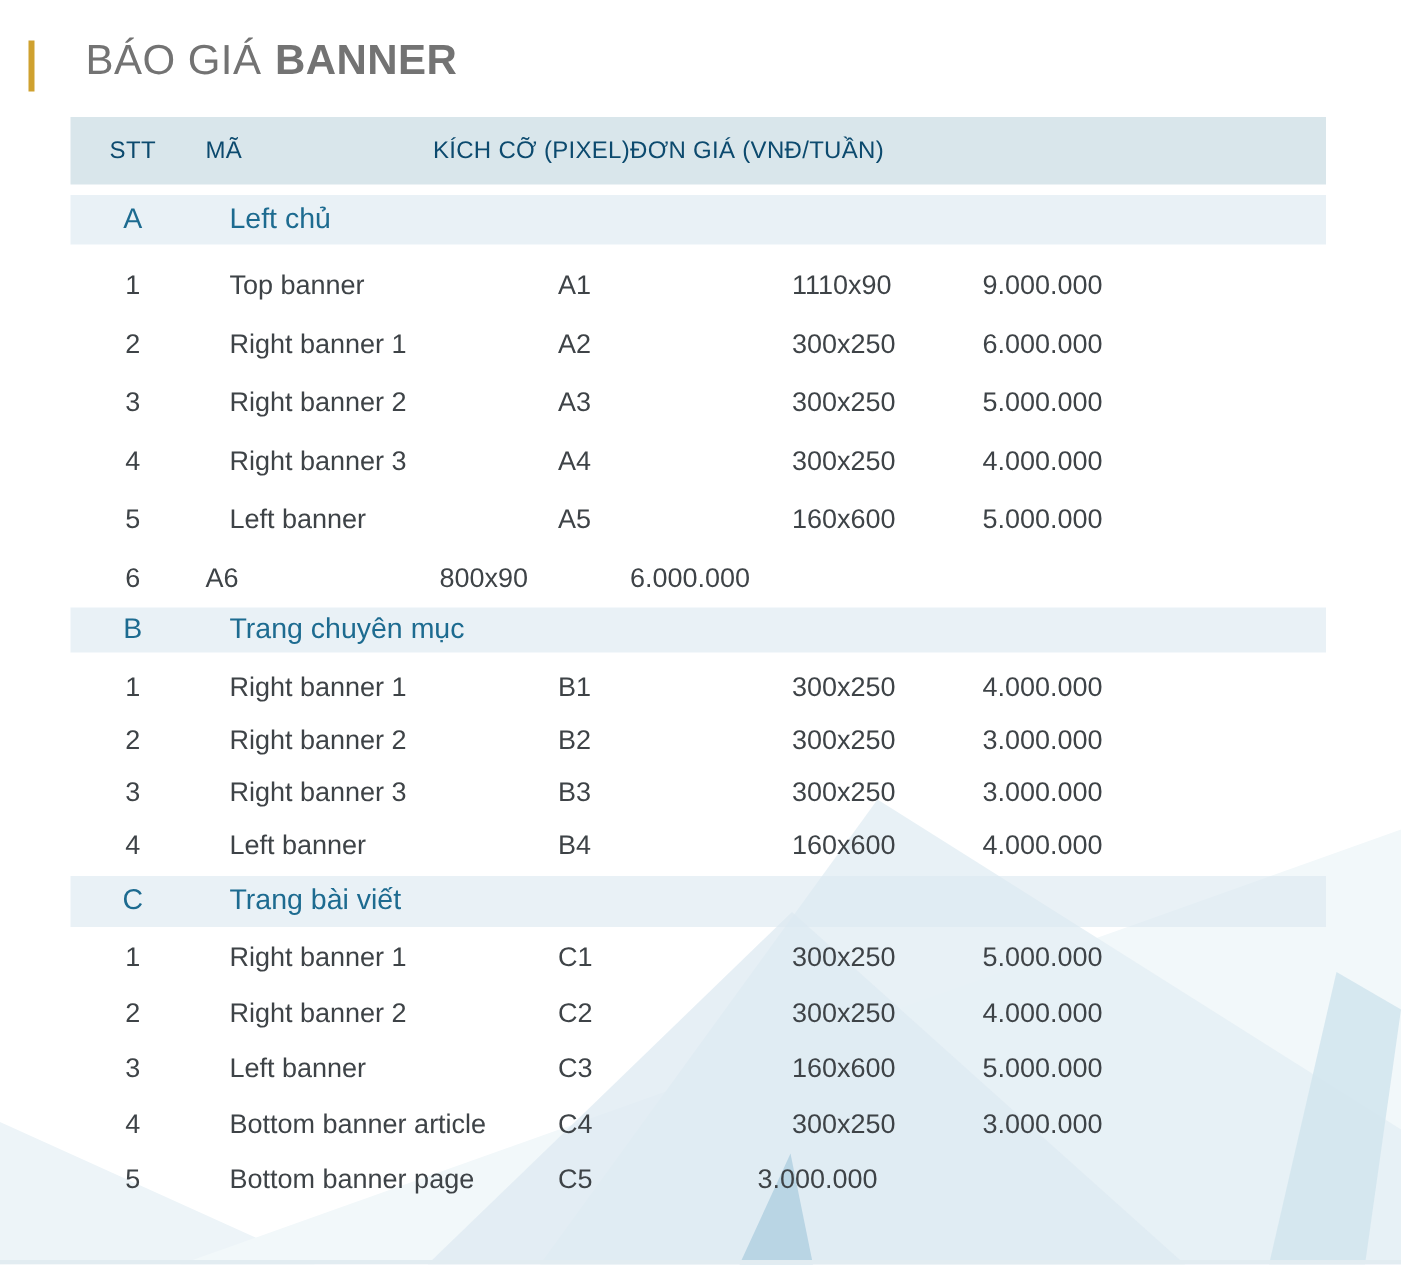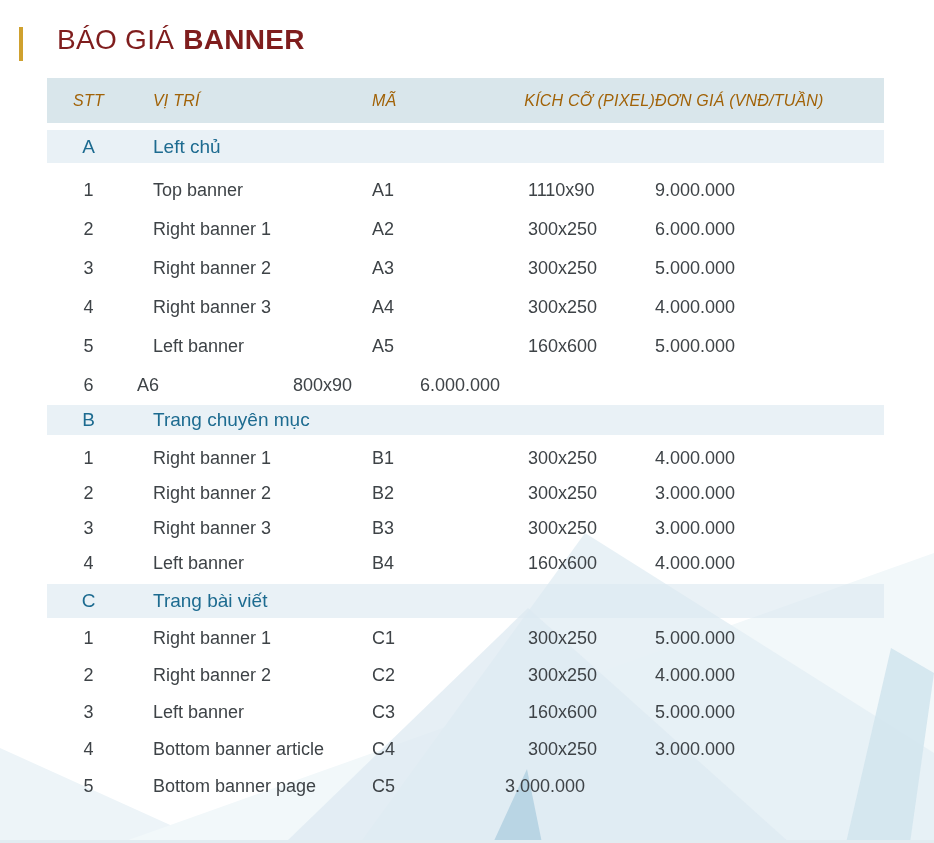--- a/index.html
+++ b/index.html
@@ -8,29 +8,29 @@
     background:#ffffff;
     font-family:"Liberation Sans", sans-serif;
     -webkit-font-smoothing:antialiased;
   }
   
   .decor{position:absolute;left:0;bottom:0;width:934px;height:330px;z-index:0;}
   
   .accent-bar{position:absolute;left:19px;top:27px;width:4px;height:34px;background:#cfa12f;z-index:2;}
   .page-title{
     position:absolute;left:57px;top:24px;z-index:2;
-    font-size:28px;color:#7f1d1d;letter-spacing:.3px;white-space:nowrap;
+    font-size:28px;color:#737373;letter-spacing:.3px;white-space:nowrap;
   }
   .page-title .t-reg{font-weight:400;}
   .page-title .t-bold{font-weight:700;margin-left:9px;}
   
   .price-table{position:absolute;left:47px;top:78px;width:837px;z-index:1;}
   .thead{
     display:flex;align-items:center;height:45px;background:#d9e6eb;
-    color:#a16207;font-size:16px;font-weight:400;letter-spacing:.2px;font-style:italic;
+    color:#0c4a6e;font-size:16px;font-weight:400;letter-spacing:.2px;
   }
   .section{
     display:flex;align-items:center;height:33px;
     background:rgba(219,233,240,0.62);
     color:#1d6b90;font-size:19px;
   }
   .section.sec-b{height:30px;}
   .section.sec-c{height:34px;margin-top:3px;}
   .sec-a{margin-top:7px;}
   .rows{color:#3e4347;font-size:18px;}
@@ -64,21 +64,20 @@
 
 <div class="accent-bar"></div>
 <div class="page-title">
   <span class="t-reg">BÁO GIÁ</span><span class="t-bold">BANNER</span>
 </div>
 
 <div class="price-table">
 
   <div class="thead">
     <div class="cell c1">STT</div>
-    <div class="cell c2">VỊ TRÍ</div>
     <div class="cell c3">MÃ</div>
     <div class="cell c4">KÍCH CỠ (PIXEL)</div>
     <div class="cell c5">ĐƠN GIÁ (VNĐ/TUẦN)</div>
   </div>
 
   <div class="section sec-a">
     <div class="cell c1">A</div>
     <div class="cell c2">Left chủ</div>
   </div>
   <div class="rows rows-a">

